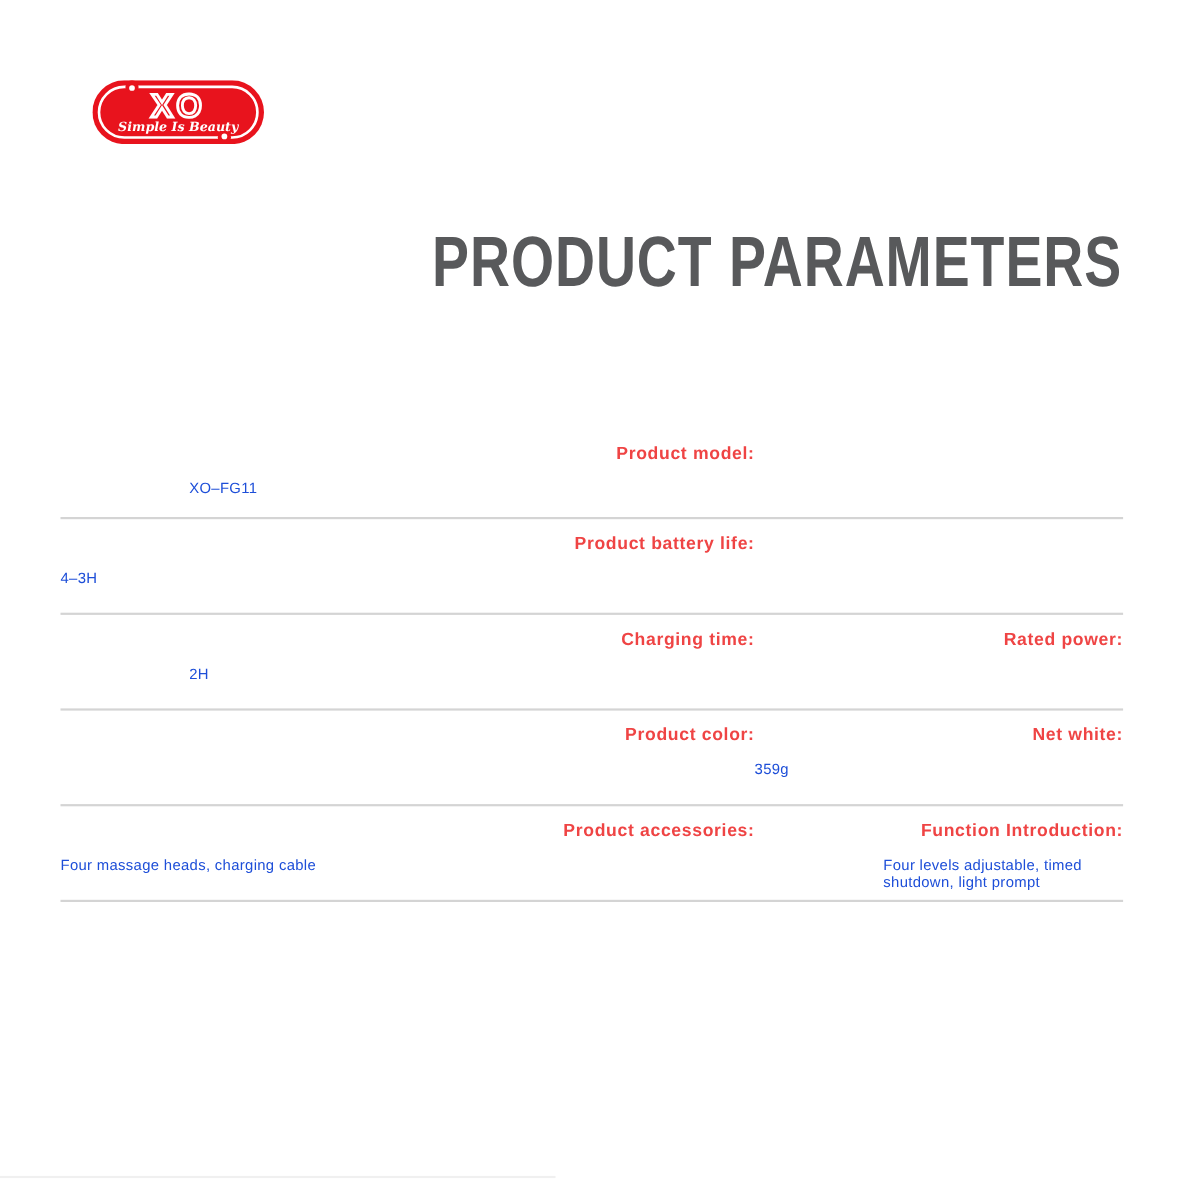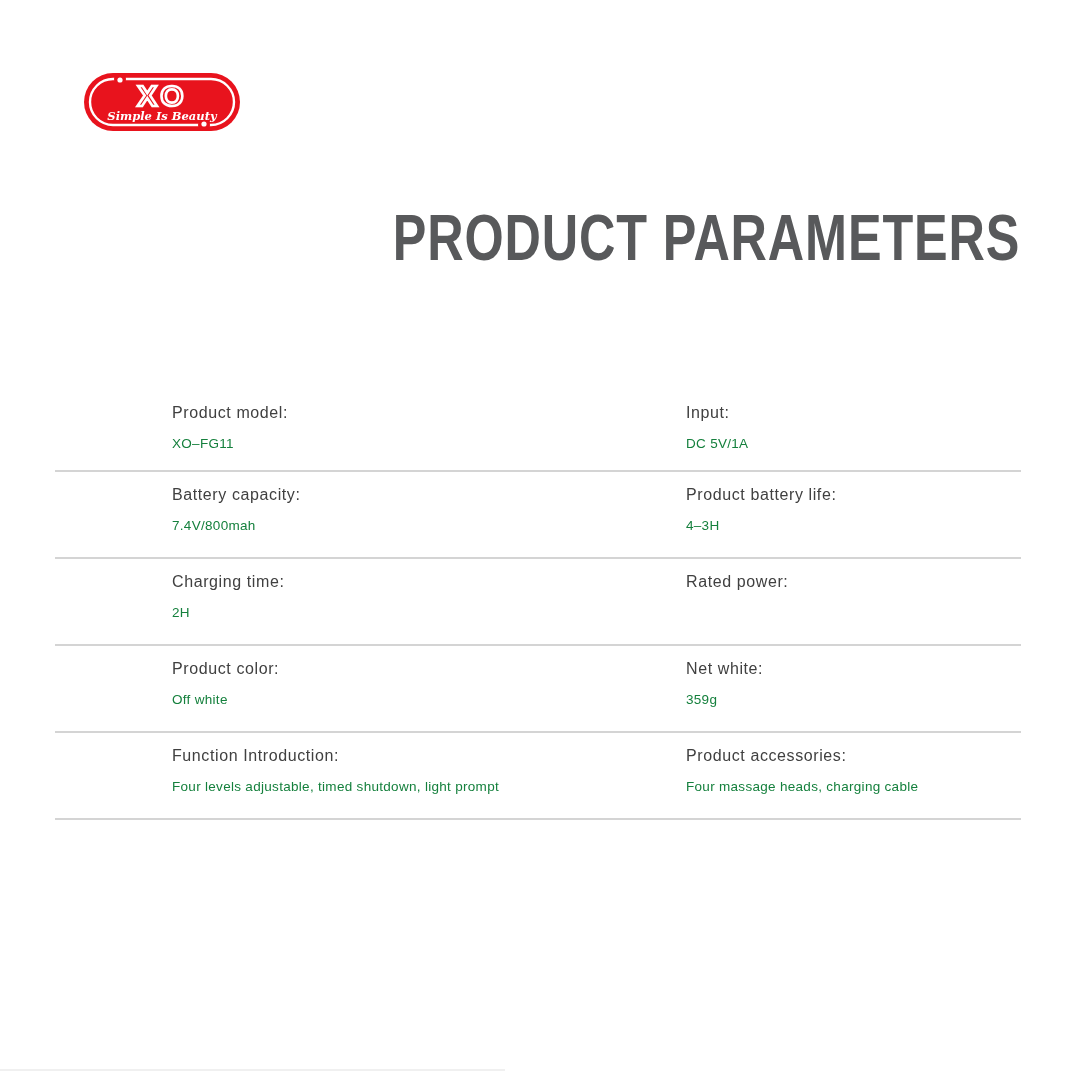--- a/index.html
+++ b/index.html
@@ -53,29 +53,30 @@
     grid-template-columns: 631px 1fr;
     height: 87px;
     border-bottom: 2px solid #d4d4d4;
   }
   .spec-row:first-child { height: 82px; }
   .cell { padding-top: 14px; }
   .cell.left { padding-left: 117px; }
   .cell.right { padding-left: 0px; }
   .spec-label {
     font-size: 16px;
-    font-weight: 400;
-    color: #404040;
+    font-weight: 700;
+    color: #ef4444;
     letter-spacing: 0.6px;
     margin-bottom: 14px;
+    text-align: right;
   }
   .spec-value {
     font-size: 13.5px;
     font-weight: 400;
-    color: #15803d;
+    color: #1d4ed8;
     letter-spacing: 0.3px;
   }
 
   
   .bottom-line {
     position: absolute;
     left: 0;
     top: 1069px;
     width: 505px;
     height: 2px;
@@ -105,67 +106,58 @@
     <div class="title">PRODUCT PARAMETERS</div>
   </div>
 
   <div class="spec-table">
 
     <div class="spec-row">
       <div class="cell left">
         <div class="spec-label">Product model:</div>
         <div class="spec-value">XO–FG11</div>
       </div>
-      <div class="cell right">
-        <div class="spec-label">Input:</div>
-        <div class="spec-value">DC 5V/1A</div>
-      </div>
     </div>
 
     <div class="spec-row">
-      <div class="cell left">
-        <div class="spec-label">Battery capacity:</div>
-        <div class="spec-value">7.4V/800mah</div>
-      </div>
       <div class="cell right">
         <div class="spec-label">Product battery life:</div>
         <div class="spec-value">4–3H</div>
       </div>
     </div>
 
     <div class="spec-row">
       <div class="cell left">
         <div class="spec-label">Charging time:</div>
         <div class="spec-value">2H</div>
       </div>
       <div class="cell right">
         <div class="spec-label">Rated power:</div>
       </div>
     </div>
 
     <div class="spec-row">
       <div class="cell left">
         <div class="spec-label">Product color:</div>
-        <div class="spec-value">Off white</div>
       </div>
       <div class="cell right">
         <div class="spec-label">Net white:</div>
         <div class="spec-value">359g</div>
       </div>
     </div>
 
 
     <div class="spec-row">
+      <div class="cell right">
+        <div class="spec-label">Product accessories:</div>
+        <div class="spec-value">Four massage heads, charging cable</div>
+      </div>
       <div class="cell left">
         <div class="spec-label">Function Introduction:</div>
         <div class="spec-value">Four levels adjustable, timed shutdown, light prompt</div>
-      </div>
-      <div class="cell right">
-        <div class="spec-label">Product accessories:</div>
-        <div class="spec-value">Four massage heads, charging cable</div>
       </div>
     </div>
 
   </div>
 
   <div class="bottom-line"></div>
 
 </div>
 
 </body></html>

